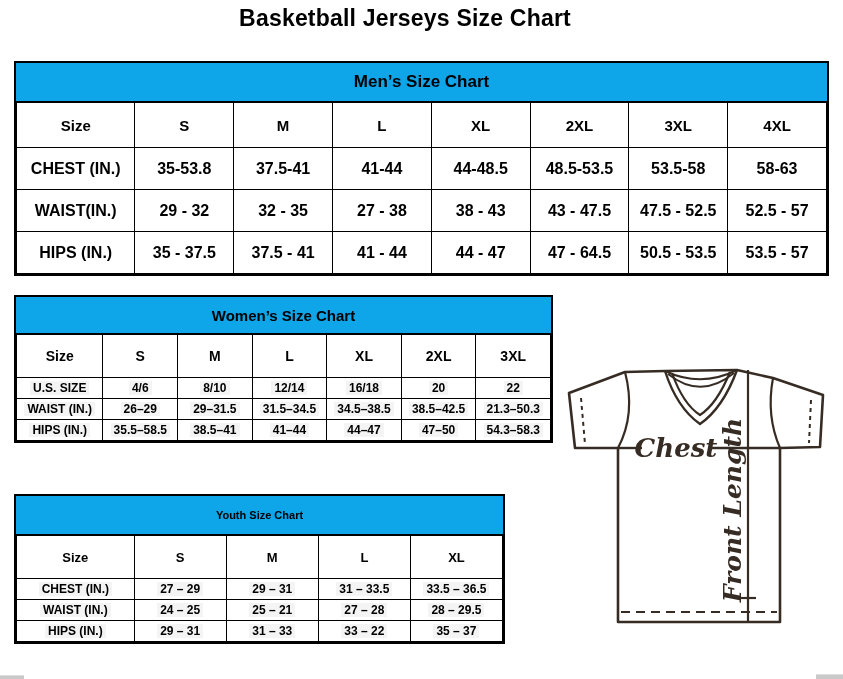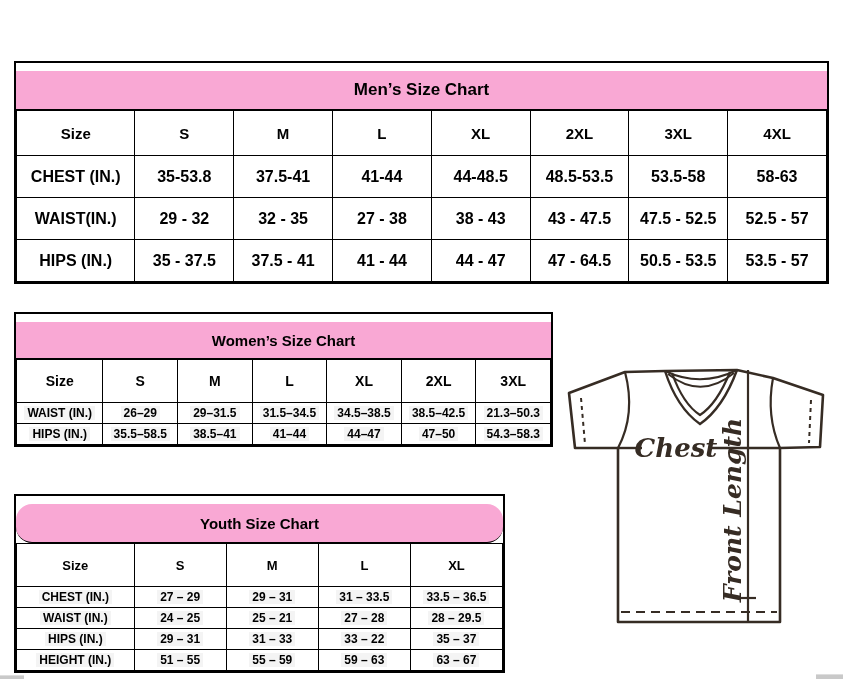--- a/index.html
+++ b/index.html
@@ -1,58 +1,59 @@
 <!DOCTYPE html>
 <html><head>
 <meta charset="utf-8">
 <style>
   html,body{margin:0;padding:0;background:#fff;}
   #page{position:relative;width:843px;height:679px;background:#ffffff;overflow:hidden;
         font-family:"Liberation Sans","DejaVu Sans",sans-serif;color:#000;}
   .page-title{position:absolute;top:5px;left:0;width:810px;text-align:center;
         font-size:23px;font-weight:bold;letter-spacing:.2px;}
   .chart{position:absolute;border:2px solid #000;background:#fff;box-sizing:border-box;}
-  .band{background:#f9a8d4;border-bottom:1px solid #000;display:flex;align-items:center;
-        justify-content:center;font-weight:bold;margin-top:8px;}
+  .band{background:#0ea5e9;border-bottom:1px solid #000;display:flex;align-items:center;
+        justify-content:center;font-weight:bold;}
   table{width:100%;border-collapse:collapse;table-layout:fixed;}
   th,td{border:1px solid #000;text-align:center;font-weight:bold;padding:0;vertical-align:middle;}
   
   .chart-men{left:14px;top:61px;width:815px;}
   .chart-men .band{height:38px;font-size:17px;}
   .chart-men th{height:44px;font-size:15px;}
   .chart-men td{height:41px;font-size:16px;}
   .chart-men th:first-child{width:14.5%;}
   
-  .chart-women{left:14px;top:312px;width:539px;}
+  .chart-women{left:14px;top:295px;width:539px;}
   .chart-women .band{height:36px;font-size:15px;}
   .chart-women th{height:42px;font-size:14px;}
   .chart-women td{height:20px;font-size:12px;}
   .chart-women th:first-child{width:16%;}
   
   .chart-youth{left:14px;top:494px;width:491px;}
-  .chart-youth .band{height:38px;font-size:15px;border-radius:16px;}
+  .chart-youth .band{height:38px;font-size:11px;}
   .chart-youth th{height:42px;font-size:13px;}
   .chart-youth td{height:20px;font-size:12px;}
   .chart-youth th:first-child{width:24%;}
   
   .chart-women tbody .cv,.chart-youth tbody .cv{background:#f4f4f4;padding:0 3px;}
   
   .jersey{position:absolute;left:551px;top:352px;width:292px;height:285px;}
   .jersey text{font-family:"DejaVu Serif","Liberation Serif",serif;
         font-style:italic;font-weight:bold;fill:#362c24;}
   
   .scroll-frag{position:absolute;height:4px;background:#c9c9c9;border-top:1px solid #dedede;}
   .frag-left{left:0;top:675px;width:24px;}
   .frag-right{left:816px;top:674px;width:27px;}
 </style>
 </head>
 <body>
 
 <div id="page">
 
+  <div class="page-title">Basketball Jerseys Size Chart</div>
 
   <div class="chart chart-men">
     <div class="band">Men’s Size Chart</div>
     <table>
       <thead>
           <tr>
             <th>Size</th>
             <th>S</th>
             <th>M</th>
             <th>L</th>
@@ -106,20 +107,29 @@
             <th>S</th>
             <th>M</th>
             <th>L</th>
             <th>XL</th>
             <th>2XL</th>
             <th>3XL</th>
           </tr>
         </thead>
       <tbody>
           <tr>
+            <td><span class="cv">U.S. SIZE</span></td>
+            <td><span class="cv">4/6</span></td>
+            <td><span class="cv">8/10</span></td>
+            <td><span class="cv">12/14</span></td>
+            <td><span class="cv">16/18</span></td>
+            <td><span class="cv">20</span></td>
+            <td><span class="cv">22</span></td>
+          </tr>
+          <tr>
             <td><span class="cv">WAIST (IN.)</span></td>
             <td><span class="cv">26–29</span></td>
             <td><span class="cv">29–31.5</span></td>
             <td><span class="cv">31.5–34.5</span></td>
             <td><span class="cv">34.5–38.5</span></td>
             <td><span class="cv">38.5–42.5</span></td>
             <td><span class="cv">21.3–50.3</span></td>
           </tr>
           <tr>
             <td><span class="cv">HIPS (IN.)</span></td>
@@ -161,27 +171,20 @@
             <td><span class="cv">27 – 28</span></td>
             <td><span class="cv">28 – 29.5</span></td>
           </tr>
           <tr>
             <td><span class="cv">HIPS (IN.)</span></td>
             <td><span class="cv">29 – 31</span></td>
             <td><span class="cv">31 – 33</span></td>
             <td><span class="cv">33 – 22</span></td>
             <td><span class="cv">35 – 37</span></td>
           </tr>
-          <tr>
-            <td><span class="cv">HEIGHT (IN.)</span></td>
-            <td><span class="cv">51 – 55</span></td>
-            <td><span class="cv">55 – 59</span></td>
-            <td><span class="cv">59 – 63</span></td>
-            <td><span class="cv">63 – 67</span></td>
-          </tr>
         </tbody>
     </table>
   </div>
 
   <svg class="jersey" viewBox="0 0 292 285">
 
     <path d="M114,19 L74,20 L18,41 L24,96 L67,96 L67,270 L229,270 L229,96 L269,95 L272,43 L222,26 L186,18 Z" fill="#ffffff" stroke="#362c24" stroke-width="2.6" stroke-linejoin="round"></path>
 
     <path d="M74,20 Q85,62 67,96" fill="none" stroke="#362c24" stroke-width="2.2"></path>
     <path d="M222,26 Q215,64 229,96" fill="none" stroke="#362c24" stroke-width="2.2"></path>

